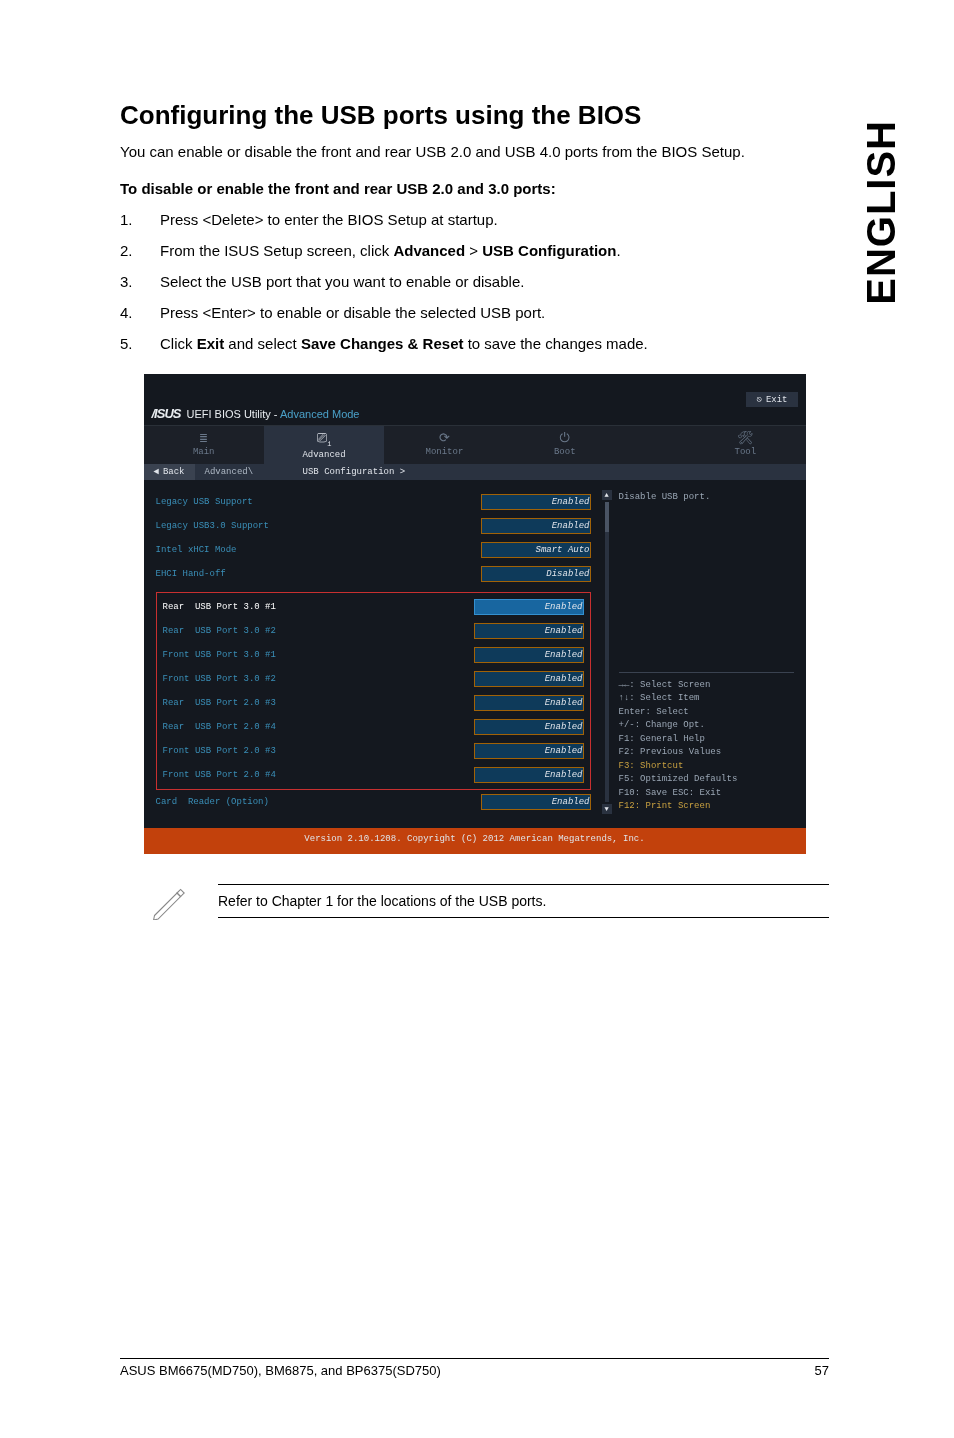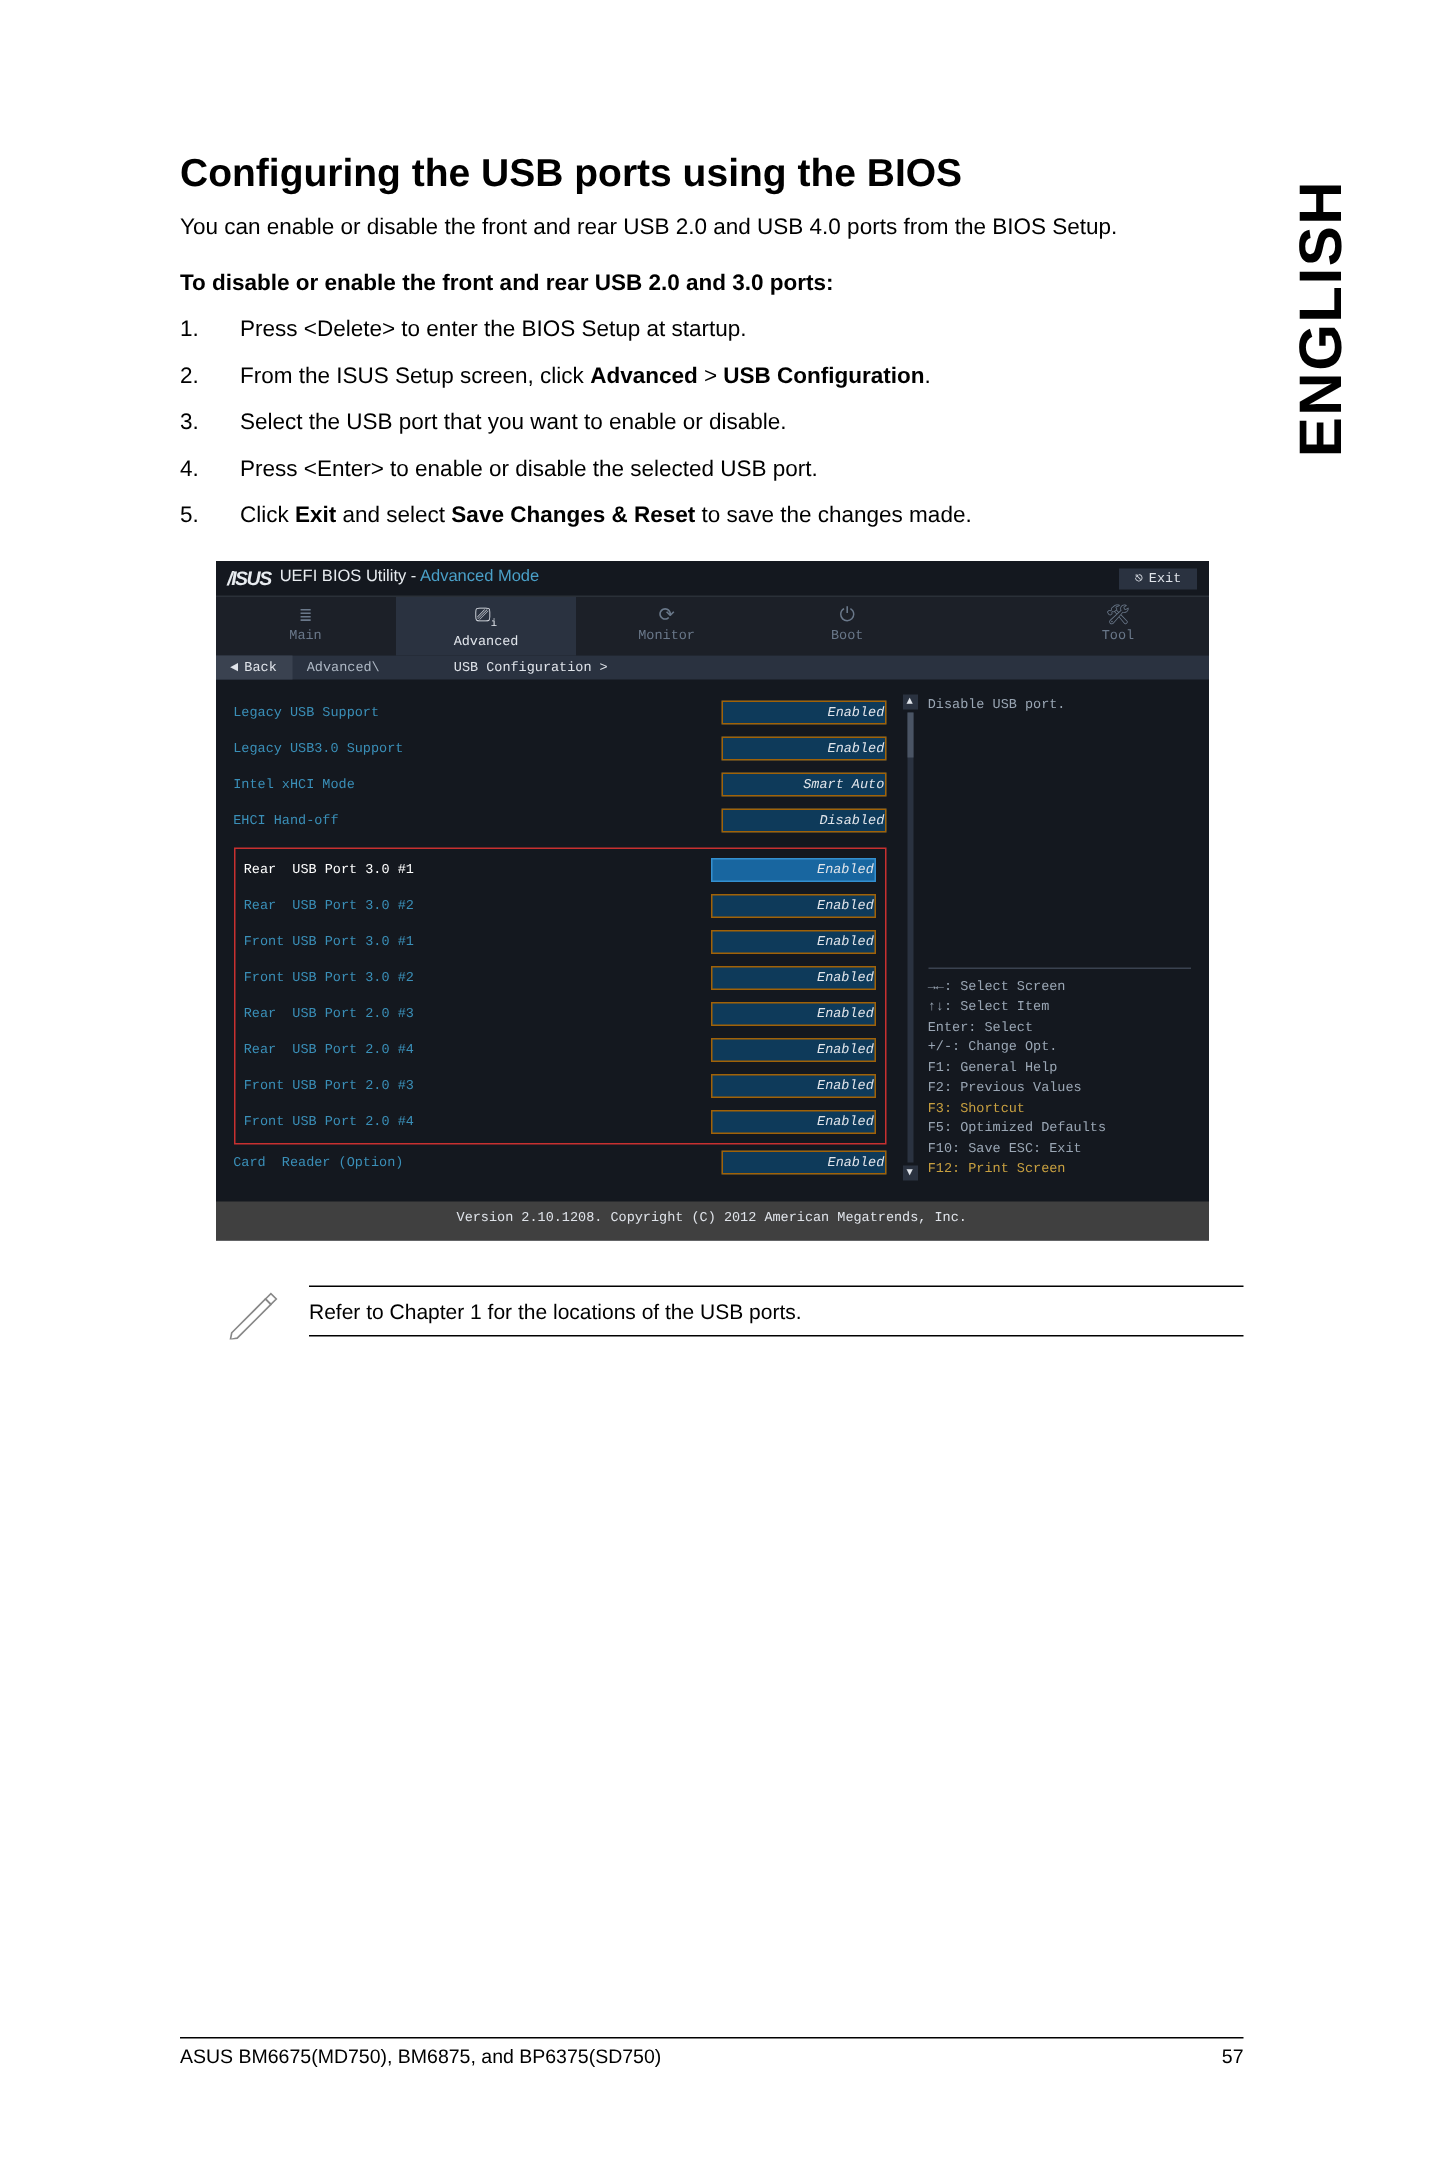--- a/index.html
+++ b/index.html
@@ -63,21 +63,21 @@
       color: #aeb8c4;
     }
     .bios-titlebar {
       display: flex;
       justify-content: space-between;
       align-items: center;
       padding: 4px 8px;
       background: #14181f;
       border-bottom: 1px solid #2a3038;
     }
-    .bios-title-left { display: flex; gap: 6px; }
+    .bios-title-left { display: flex; align-items: center; gap: 6px; margin-top: 28px; }
     .asus-logo {
       font-family: Arial;
       font-weight: 900;
       font-style: italic;
       color: #e8ecf0;
       font-size: 13px;
       letter-spacing: -1px;
     }
     .bios-title-text {
       color: #e8ecf0;
@@ -207,26 +207,26 @@
       position: absolute;
       top: 0; left: 0; right: 0;
       height: 30px;
       background: #4a5464;
     }
     .bios-version {
       text-align: center;
       font-size: 9px;
       color: #e0e4ea;
       padding: 6px 0 10px;
-      background: #404040;
+      background: #c2410c;
     }
     .note-wrap {
       margin: 30px 0 0 0;
       display: flex;
-      gap: 20px;
+      gap: 32px;
       align-items: flex-start;
     }
     .pencil {
       width: 36px;
       flex-shrink: 0;
       margin-left: 30px;
     }
     .note-text-wrap {
       flex: 1;
     }

